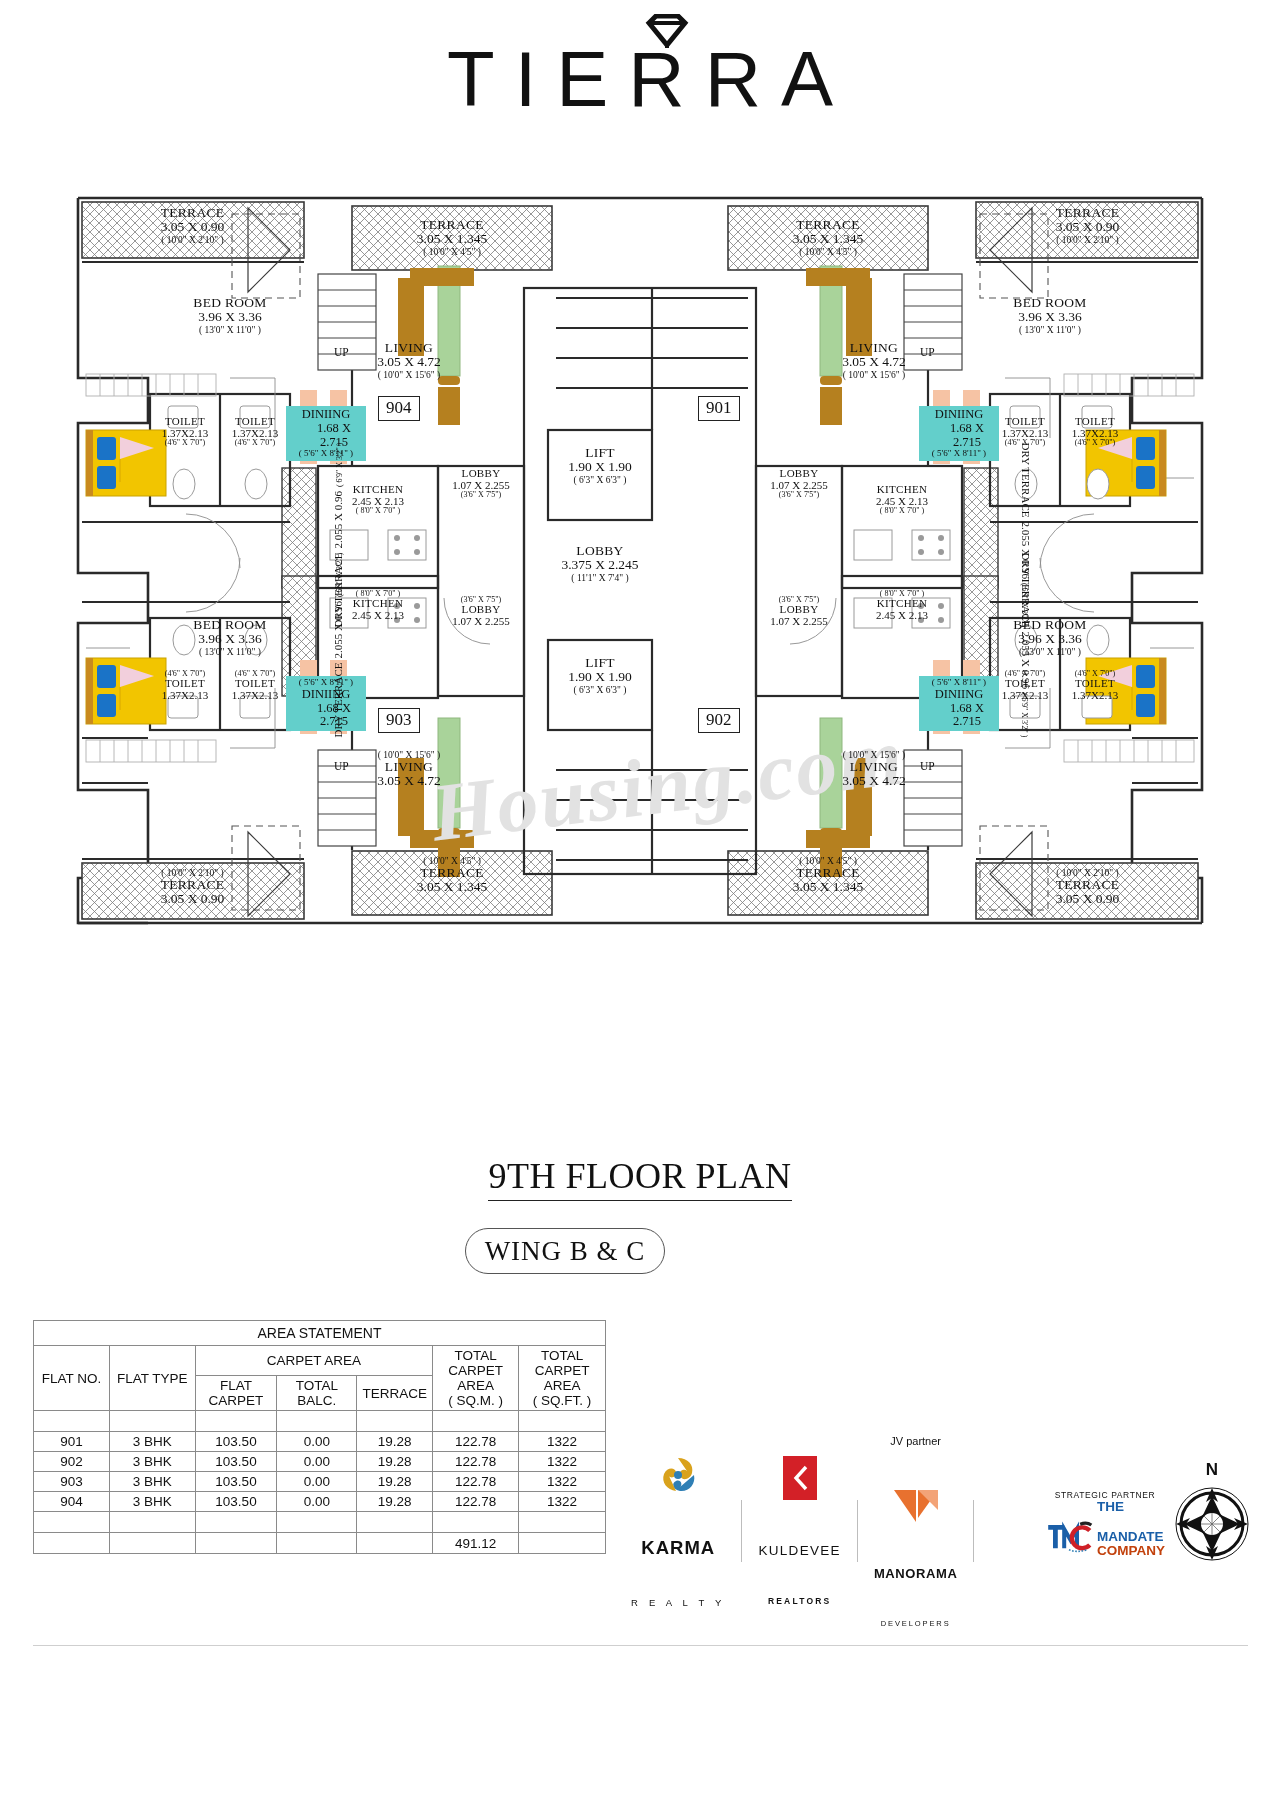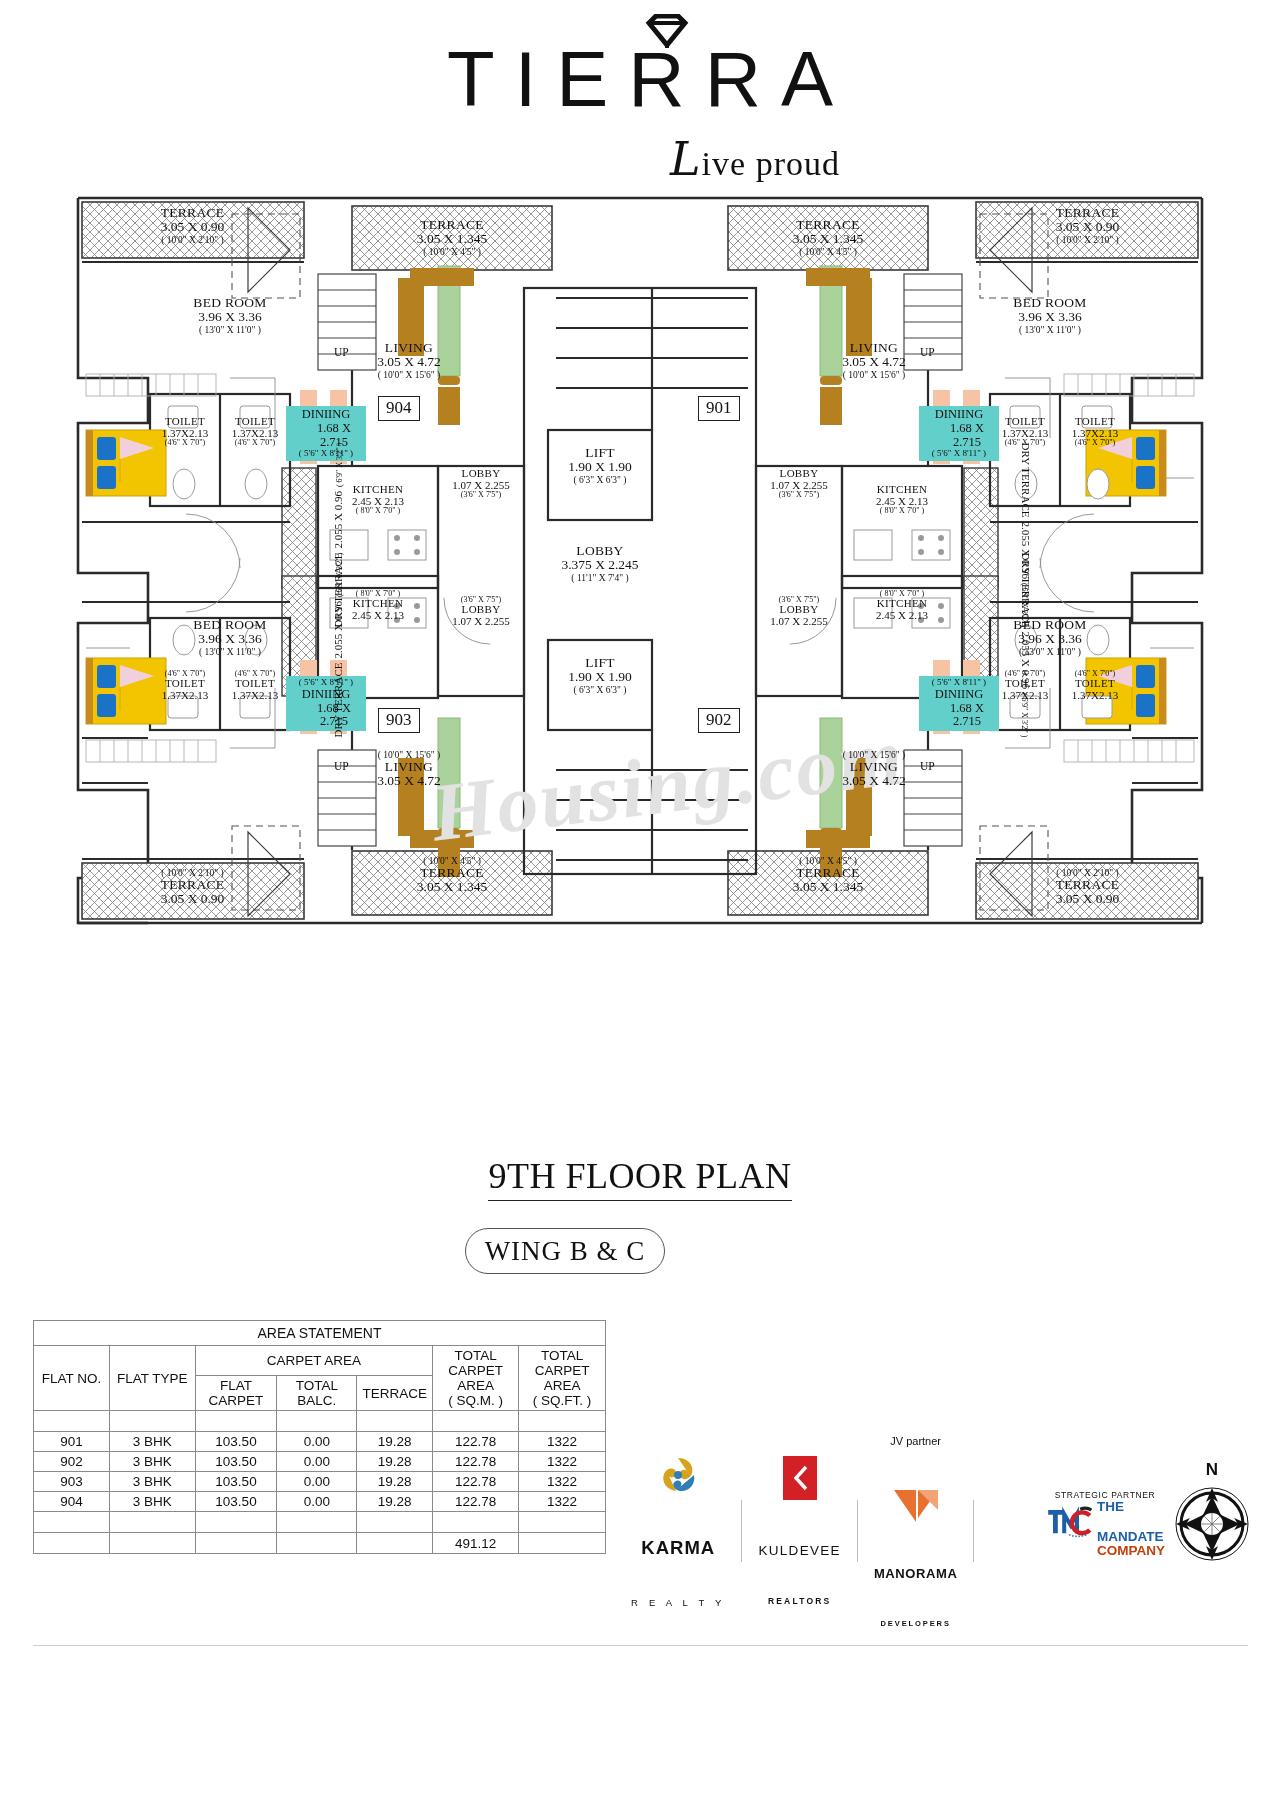--- a/index.html
+++ b/index.html
@@ -86,47 +86,44 @@
               display:flex; align-items:center; }
   .plogo { display:flex; flex-direction:column; align-items:center; justify-content:center;
            padding:0 16px; font-family:"Liberation Sans", sans-serif;gap:38px; }
   .pdiv { width:1px; height:62px; background:#bdbdbd; }
   .karma-name { font-size:18.5px; font-weight:bold; letter-spacing:1px; color:#111; margin-top:4px; }
   .karma-sub  { font-size:9.5px; letter-spacing:4.2px; color:#111; }
   .kul-name { font-size:13.5px; font-weight:normal; letter-spacing:1.3px; color:#111; margin-top:5px; }
   .kul-sub  { font-size:8.5px; font-weight:bold; letter-spacing:2.2px; color:#111; }
   .jv { font-size:11px; color:#111; margin-bottom:3px; }
   .man-name { font-size:13px; font-weight:bold; letter-spacing:.6px; color:#111; margin-top:4px; }
-  .man-sub  { font-size:7.5px; font-weight:bold; letter-spacing:1.9px; color:#111; }
+  .man-sub  { font-size:7.5px; font-weight:normal; letter-spacing:1.9px; color:#111; }
   #tmc { position:absolute; left:1045px; top:1490px; width:120px; text-align:center;
          font-family:"Liberation Sans", sans-serif; }
   .sp { font-size:8.5px; letter-spacing:.6px; color:#111; }
-  #tmc-row { display:flex; align-items:flex-start; justify-content:center; gap:4px; }
+  #tmc-row { display:flex; align-items:flex-end; justify-content:center; gap:4px; }
   .mandate { text-align:left; line-height:1.05; font-weight:bold; font-size:13.5px; }
   .mandate .l1 { color:#1a5fa8; } .mandate .l2 { color:#1a5fa8;margin-top:16px; } .mandate .l3 { color:#c2410c; }
 
   #compass { position:absolute; left:1162px; top:1460px; width:100px; height:110px; text-align:center; }
   #compass .nlabel { font-family:"Liberation Sans", sans-serif; font-weight:bold; font-size:17px; }
 
   #footer-rule { position:absolute; left:33px; top:1645px; width:1215px; height:1px; background:#cfcfcf; }
 </style>
 </head>
 <body>
 
 <div id="brand">
   <div id="brand-word">
     <span>TIERRA</span>
     <svg id="brand-diamond" viewBox="0 0 44 34">
       <path d="M4 9 L11 2 L33 2 L40 9 L22 31 Z" fill="none" stroke="#111" stroke-width="5"></path>
       <path d="M4 9 L40 9" stroke="#111" stroke-width="4"></path>
       <path d="M22 31 L22 46" stroke="#111" stroke-width="4"></path>
     </svg>
-  </div>
-  <div id="brand-tag">
-    <span class="scriptL">L</span><span>ive proud</span>
   </div>
 </div>
 
 <div id="plan">
 
   <svg width="1280" height="790" viewBox="0 0 1280 790">
     <defs>
       <pattern id="hatch" width="9" height="9" patternUnits="userSpaceOnUse">
         <rect width="9" height="9" fill="#ffffff"></rect>
         <path d="M0,0 l9,9 M9,0 l-9,9" stroke="#7d7d7d" stroke-width="0.8"></path>

